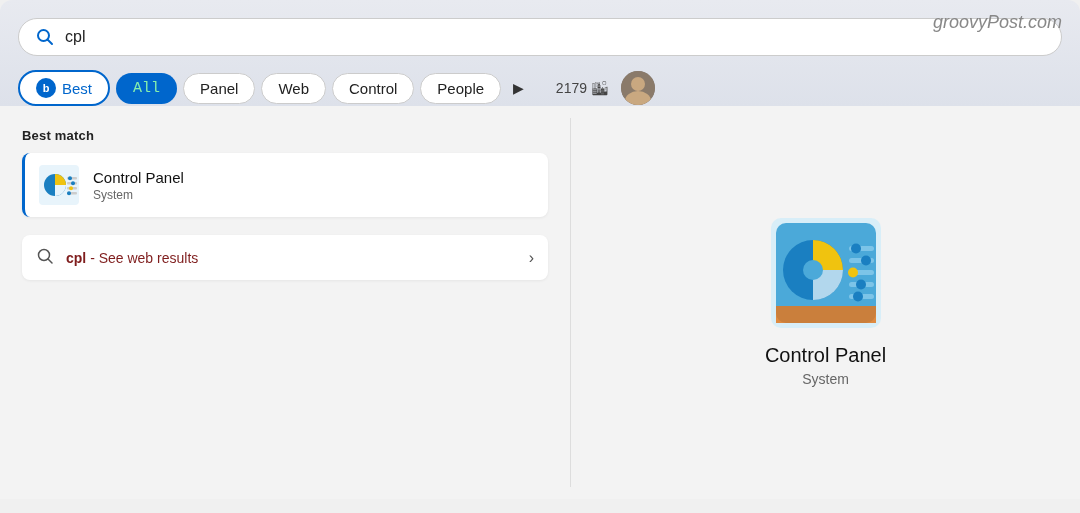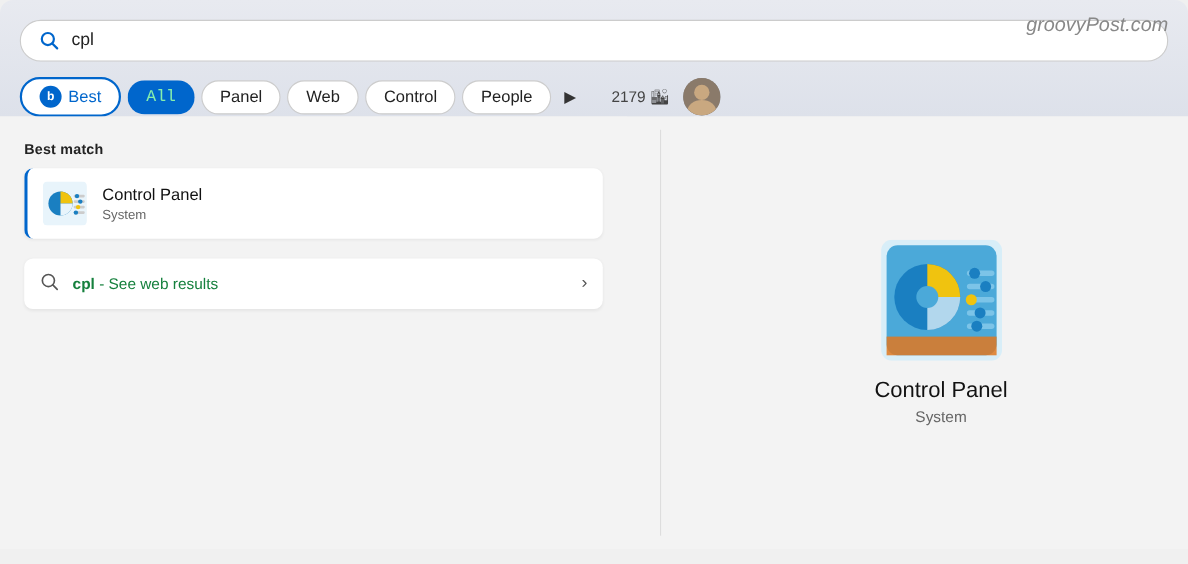--- a/index.html
+++ b/index.html
@@ -136,21 +136,20 @@
 
     .user-avatar svg {
       width: 34px;
       height: 34px;
     }
 
     .main-content {
       display: flex;
       background: #f3f3f3;
       height: calc(513px - 120px);
-      gap: 30px;
     }
 
     .left-panel {
       flex: 0 0 570px;
       padding: 22px 22px 0 22px;
       background: #f3f3f3;
     }
 
     .section-label {
       font-size: 13px;
@@ -204,21 +203,21 @@
     }
 
     .search-web-icon {
       font-size: 15px;
       color: #555;
       margin-right: 12px;
     }
 
     .web-search-text {
       font-size: 14px;
-      color: #15803d;
+      color: #7f1d1d;
       flex: 1;
     }
 
     .web-search-text span {
       font-weight: 600;
     }
 
     .web-search-arrow {
       font-size: 16px;
       color: #555;

